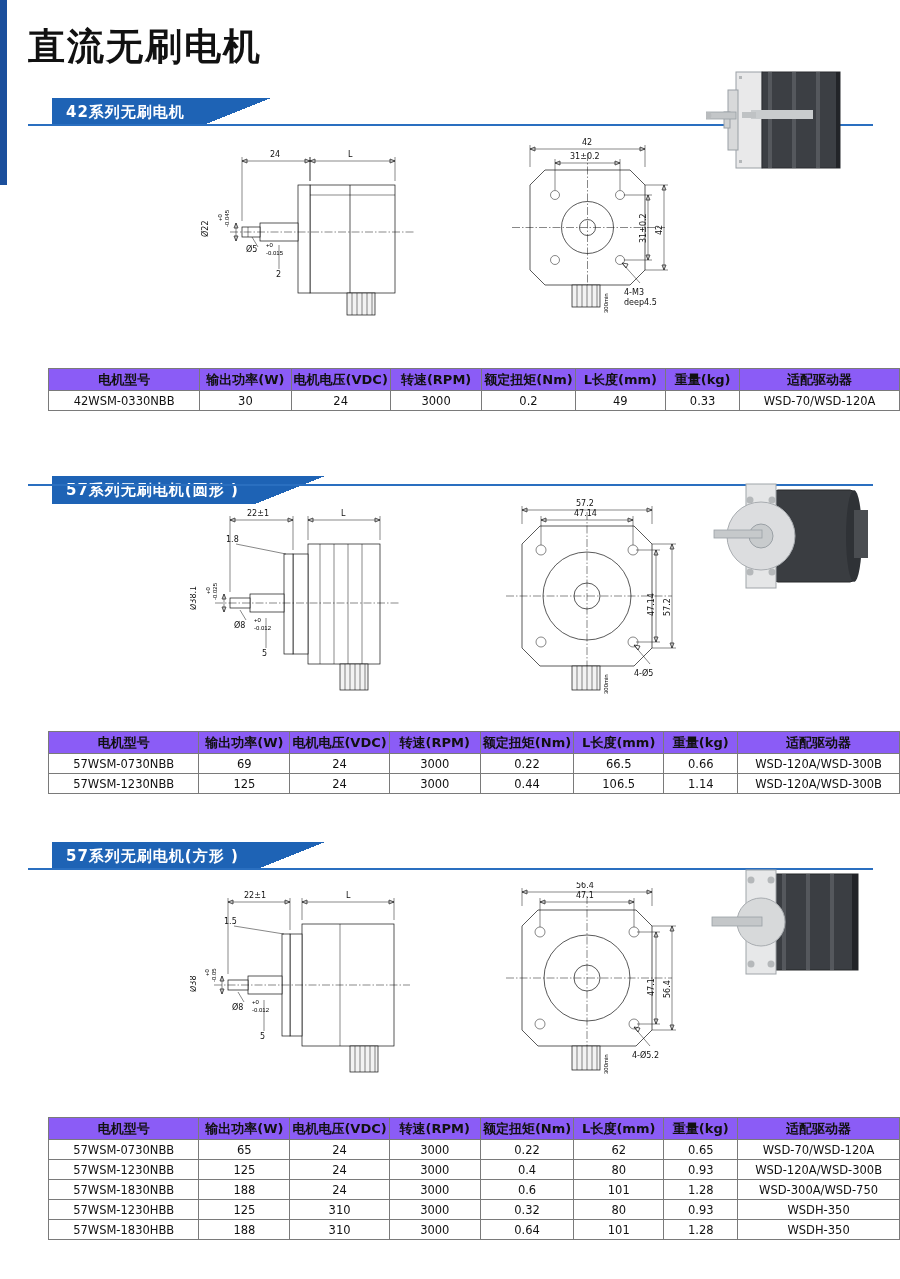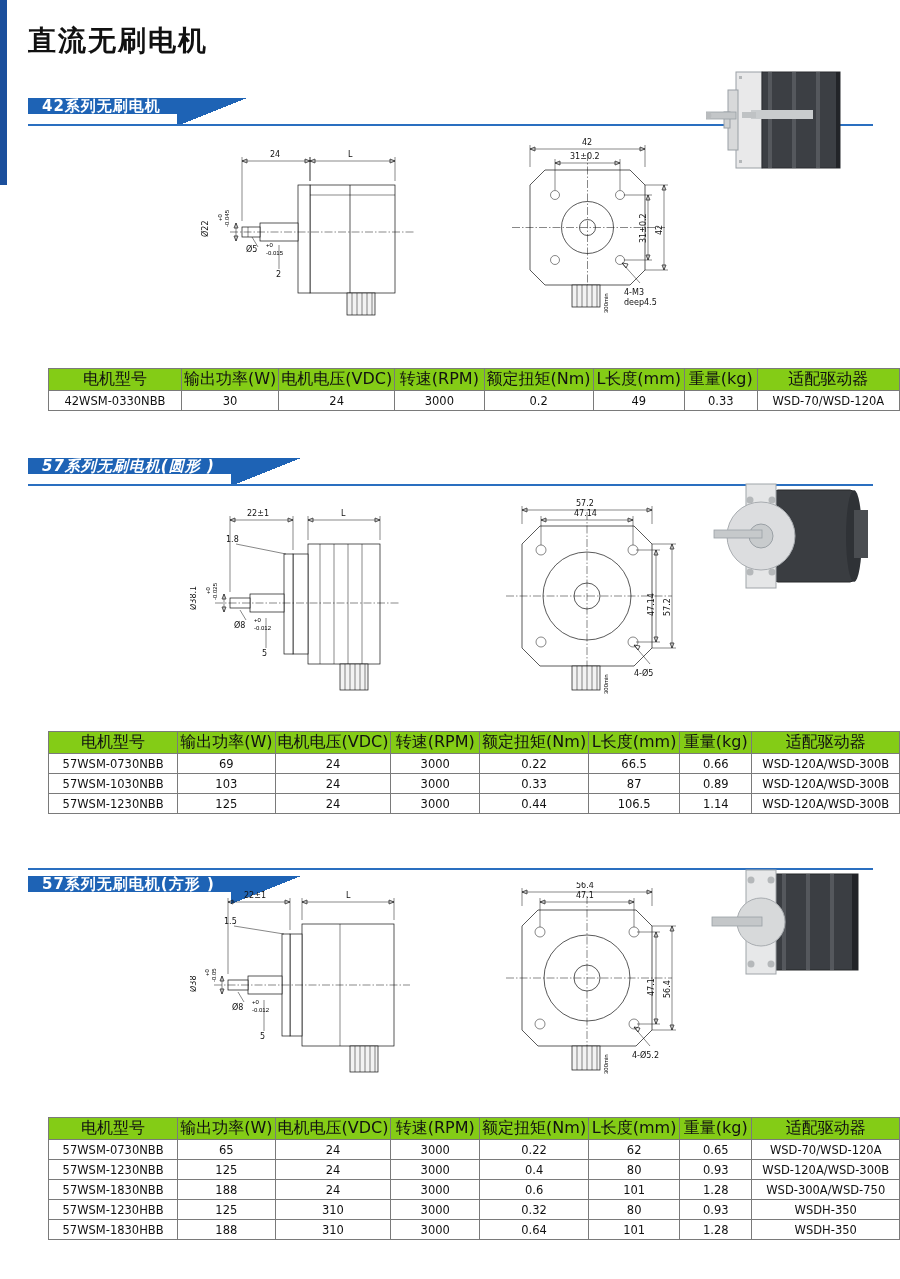--- a/index.html
+++ b/index.html
@@ -12,26 +12,26 @@
     overflow:hidden;
   }
   .page { position:relative; width:900px; height:1279px; }
 
   
   .edge-bar { position:absolute; left:0; top:0; width:7px; height:185px; background:#1b4f9c; }
 
   
   .main-title {
     position:absolute; left:28px; top:22px;
-    font-size:28px; font-weight:bold; letter-spacing:2px;
+    font-size:37px; font-weight:bold; letter-spacing:2px;
     color:#111; font-family:"DejaVu Sans","Liberation Sans",sans-serif;
   }
 
   
-  .banner { position:absolute; height:16px; display:flex; align-items:stretch; }
+  .banner { position:absolute; height:28px; display:flex; align-items:stretch;margin-left:24px; }
   .banner .body {
     background:#1e63b5; color:#fff; font-size:15px; font-weight:bold;
     padding:0 16px 0 14px; display:flex; align-items:center; letter-spacing:1px;
     font-family:"DejaVu Sans","Liberation Sans",sans-serif;
   }
   .banner .tail {
     width:70px; height:28px;
     background:linear-gradient(to bottom right, #1e63b5 0%, #1e63b5 50%, rgba(255,255,255,0) 50%);
   }
   .banner-underline { position:absolute; height:2px; background:#2a6fc0; }
@@ -51,23 +51,23 @@
     font-family:"DejaVu Sans","Liberation Sans",sans-serif;
   }
   table.spec th, table.spec td {
     border:1px solid #7a7a7a;
     text-align:center;
     height:19px;
     padding:0 2px;
     white-space:nowrap;
   }
   table.spec th {
-    background:#84cc16;
-    font-weight:normal;
-    font-size:16px;
+    background:#8b5cf6;
+    font-weight:bold;
+    font-size:13px;
     height:21px;
   }
   table.spec td { background:#fff; }
   .c0 { width:156px; }
   .c1 { width:88px; }
   .c2 { width:90px; }
   .c3 { width:90px;margin-top:12px; }
   .c4 { width:86px; }
   .c5 { width:88px;margin-left:26px; }
   .c6 { width:72px; }
@@ -235,21 +235,21 @@
         <td>24</td>
         <td>3000</td>
         <td>0.2</td>
         <td>49</td>
         <td>0.33</td>
         <td>WSD-70/WSD-120A</td>
       </tr>
     </tbody>
   </table>
 
-  <div class="banner" style="left:28px; top:458px;font-style:italic;">
+  <div class="banner" style="left:28px; top:476px;">
     <div class="body">57系列无刷电机(圆形 )</div>
     <div class="tail"></div>
   </div>
   <div class="banner-underline" style="left:28px; top:484px; width:845px;"></div>
 
   <div class="photo" style="left:706px; top:470px;">
     <svg width="180" height="130" viewBox="0 0 180 130">
       <rect x="68" y="20" width="80" height="92" rx="4" fill="#3a3d41"></rect>
       <rect x="68" y="20" width="80" height="92" rx="4" fill="none" stroke="#26282b"></rect>
       <ellipse cx="148" cy="66" rx="8" ry="46" fill="#2f3236"></ellipse>
@@ -372,43 +372,33 @@
         <td>57WSM-0730NBB</td>
         <td>69</td>
         <td>24</td>
         <td>3000</td>
         <td>0.22</td>
         <td>66.5</td>
         <td>0.66</td>
         <td>WSD-120A/WSD-300B</td>
       </tr>
       <tr>
-        <td>57WSM-1030NBB</td>
-        <td>103</td>
-        <td>24</td>
-        <td>3000</td>
-        <td>0.33</td>
-        <td>87</td>
-        <td>0.89</td>
-        <td>WSD-120A/WSD-300B</td>
-      </tr>
-      <tr>
         <td>57WSM-1230NBB</td>
         <td>125</td>
         <td>24</td>
         <td>3000</td>
         <td>0.44</td>
         <td>106.5</td>
         <td>1.14</td>
         <td>WSD-120A/WSD-300B</td>
       </tr>
     </tbody>
   </table>
 
-  <div class="banner" style="left:28px; top:876px;">
+  <div class="banner" style="left:28px; top:842px;">
     <div class="body">57系列无刷电机(方形 )</div>
     <div class="tail"></div>
   </div>
   <div class="banner-underline" style="left:28px; top:868px; width:845px;"></div>
 
   <div class="photo" style="left:706px; top:860px;">
     <svg width="180" height="125" viewBox="0 0 180 125">
       <rect x="70" y="14" width="82" height="96" fill="#3b3e43" stroke="#26282b"></rect>
       <rect x="76" y="14" width="4" height="96" fill="#55585d"></rect>
       <rect x="100" y="14" width="4" height="96" fill="#55585d"></rect>

